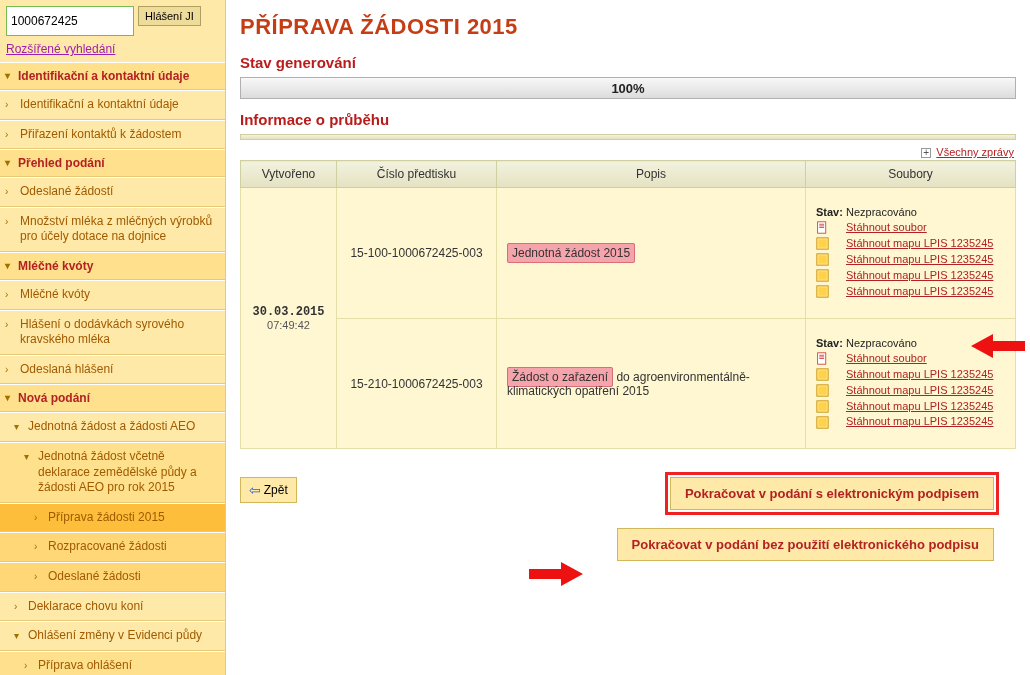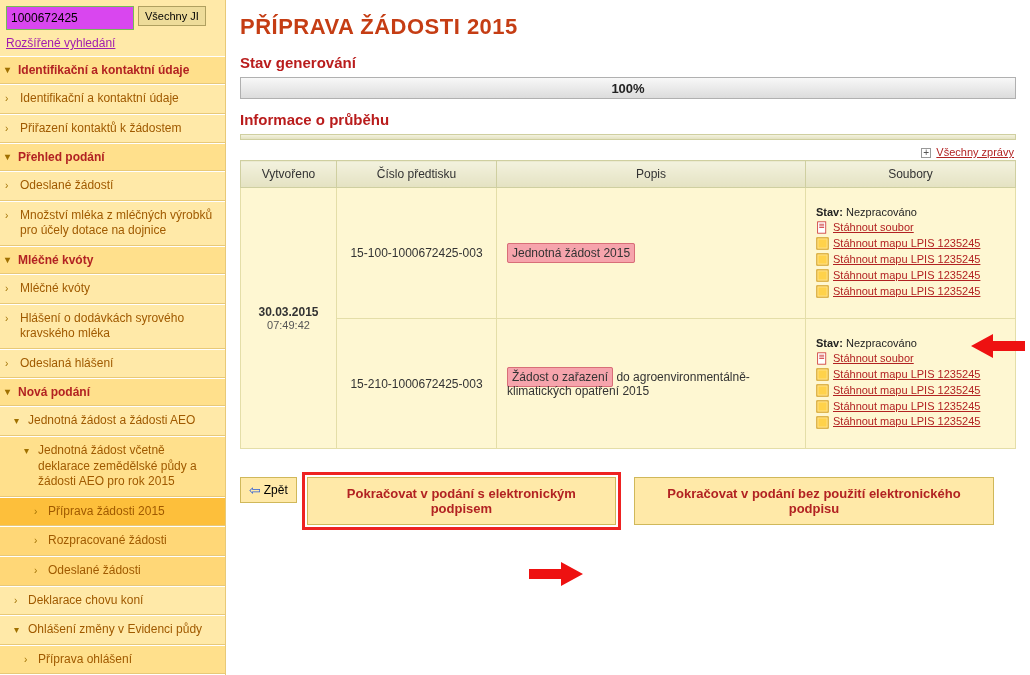--- a/index.html
+++ b/index.html
@@ -17,22 +17,22 @@
     width: 226px;
     background: #ffe9a8;
     border-right: 1px solid #e8c978;
     flex-shrink: 0;
     padding-top: 2px;
   }
   .search-row { padding: 4px 6px; display: flex; gap: 4px; }
   .search-row input[type=text] {
     width: 128px;
     border: 1px solid #7b5;
-    background: #d946ef;
-    height: 24px;
+    background: #ffffff;
+    height: 30px;
     padding: 1px 4px;
     font-family: inherit;
     font-size: 12px;
   }
   .search-row button {
     height: 20px;
     background: #eedc9a;
     border: 1px solid #b0a060;
     font-size: 11px;
     padding: 0 6px;
@@ -152,29 +152,29 @@
     padding: 18px 10px;
     font-size: 12px;
     vertical-align: middle;
     color: #333;
   }
   .col-created { width: 96px; text-align: center; }
   .col-no      { width: 160px; text-align: center; }
   .col-desc    { width: auto; }
   .col-files   { width: 210px; }
 
-  .created-date { font-weight: bold; }
+  .created-date { font-weight: bold; font-family: Liberation Mono, monospace; }
   .created-time { font-size: 11px; color: #555; }
 
   .stav-line { color: #222; font-size: 11px; margin-bottom: 2px; }
   .stav-line .label { font-weight: bold; }
   .file-row {
     display: flex;
     align-items: center;
-    gap: 4px;
+    gap: 17px;
     font-size: 11px;
     line-height: 1.45;
   }
   .file-row a { color: #b22222; text-decoration: underline; cursor: pointer; }
   .file-row svg { width: 13px; height: 13px; flex-shrink: 0; }
 
   .hl-pink {
     background: #f6a4ac;
     border: 1px solid #d86e78;
     padding: 2px 4px;
@@ -192,21 +192,21 @@
     display: flex;
     align-items: center;
     gap: 3px;
   }
   .btn-back .arrow { color: #2b5bd7; font-size: 14px; }
 
   .right-buttons {
     margin-left: auto;
     margin-right: 22px;
     display: flex;
-    flex-direction: row;
+    flex-direction: column;
     align-items: flex-end;
     gap: 18px;
   }
   .btn-big {
     border: 1px solid #d0b85a;
     background: #ffe9a8;
     color: #b22222;
     font-weight: bold;
     font-size: 13px;
     padding: 8px 14px;
@@ -230,21 +230,21 @@
 </style>
 </head>
 <body>
 
 <div class="layout">
 
   <div class="sidebar">
 
     <div class="search-row">
       <input type="text" value="1000672425" style="">
-      <button>Všechny JI</button>
+      <button>Hlášení JI</button>
     </div>
     <a class="adv-search">Rozšířené vyhledání</a>
 
     <div class="nav-section-header">
       <span class="chev">▾</span>
       <span>Identifikační a kontaktní údaje</span>
     </div>
     <div class="nav-item">
       <span class="chev">›</span>
       <span>Identifikační a kontaktní údaje</span>

